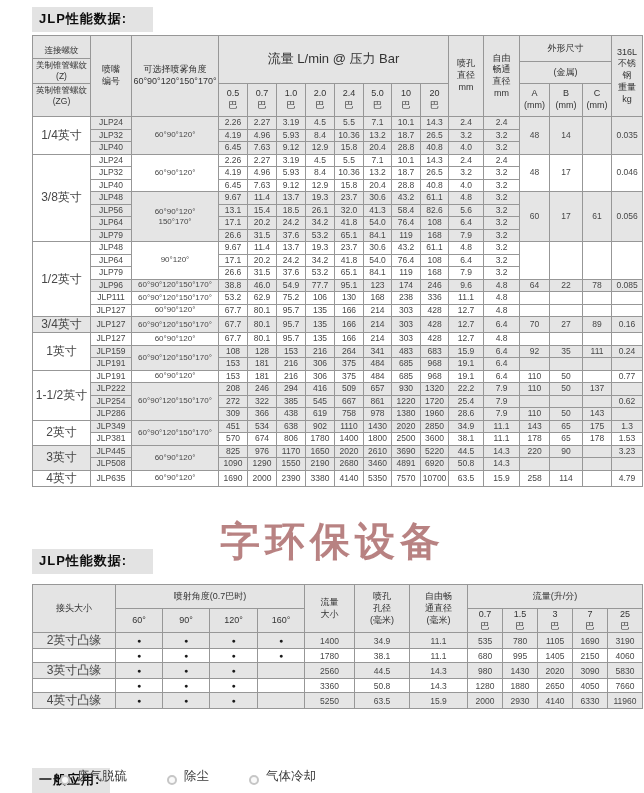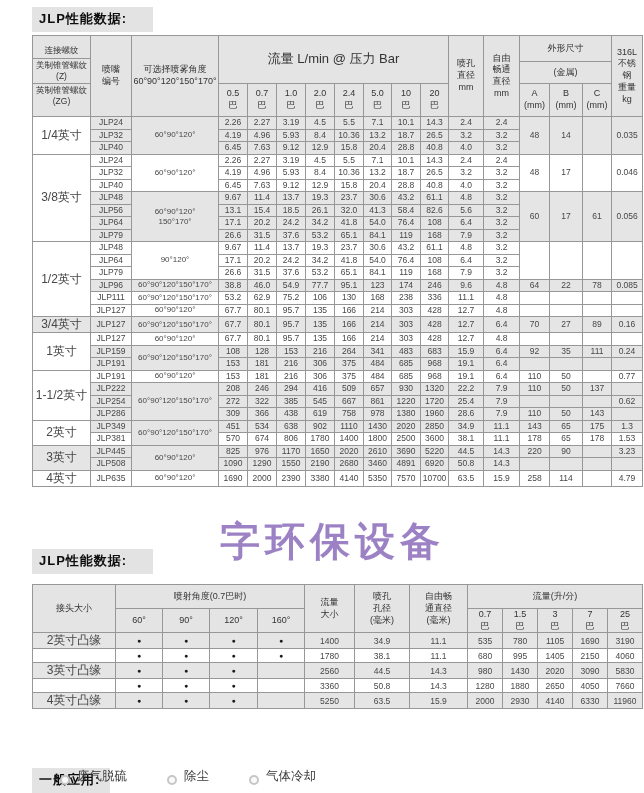--- a/index.html
+++ b/index.html
@@ -29,21 +29,21 @@
   .ang{font-size:8px;margin-top:32px;}
   .size{font-size:12px;}
   .dot{font-size:7px;color:#1a1a1a;}
   .flowhd{font-size:13px;}
   #table1 tbody tr{height:12.5px;}
   #table2 tbody tr{height:14px;}
   .stk{border-top:1px solid #979797;padding:1.5px 0;font-size:8.5px;line-height:1.25;}
   .stk:first-child{border-top:none;}
   #watermark{
     position:absolute;left:220px;top:514px;font-size:40px;font-weight:bold;
-    color:#4c1d95;opacity:0.55;letter-spacing:5px;pointer-events:none;z-index:3;
+    color:#7f1d1d;opacity:0.55;letter-spacing:5px;pointer-events:none;z-index:3;
     white-space:nowrap;
   }
   #apps-items{
     position:absolute;left:60px;top:768px;display:flex;align-items:center;
     column-gap:40px;font-size:12.5px;color:#3a3a3a;
   }
   .app-item{display:flex;align-items:flex-end;}
   .ring{
     display:inline-block;width:6px;height:6px;border-radius:50%;
     border:2px solid #c6c6c6;background:#fafafa;margin-right:7px;

